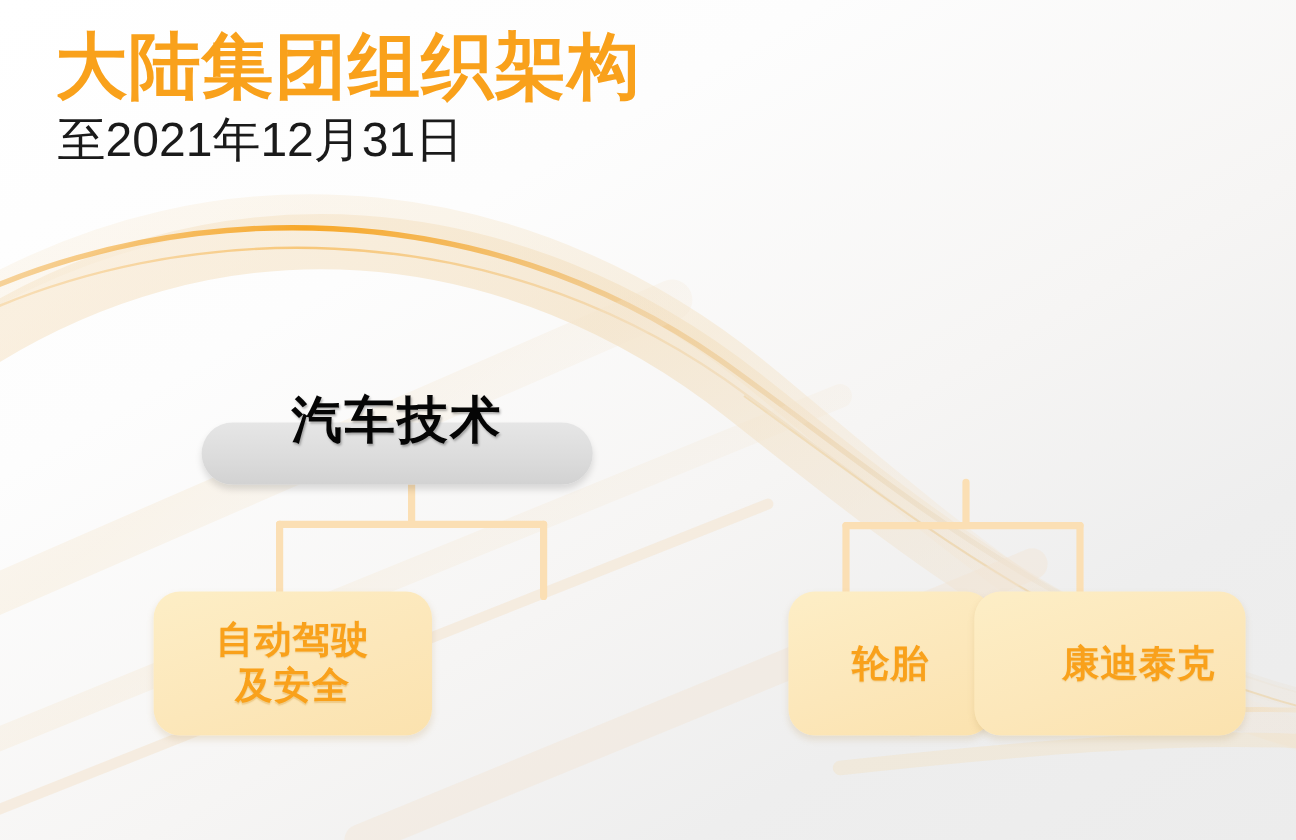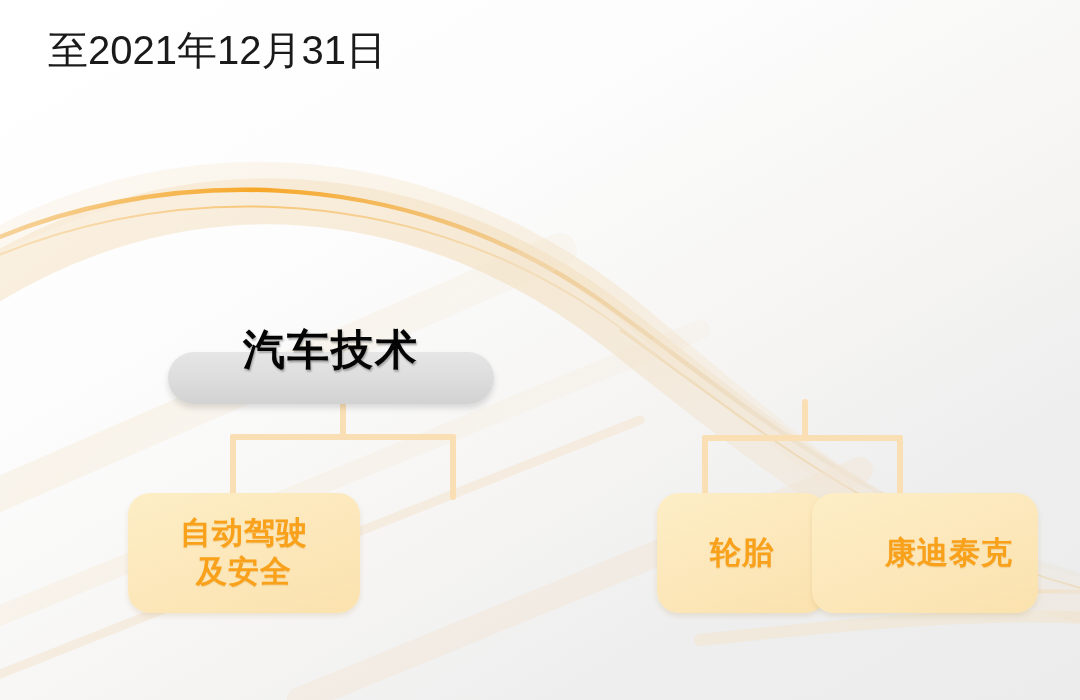--- a/index.html
+++ b/index.html
@@ -157,20 +157,21 @@
     <path d="M -60 520 L 560 250" stroke="url(#bandGrad2)" stroke-width="34" stroke-linecap="round" opacity="0.5" fill="none"></path>
     <path d="M -60 640 L 700 330" stroke="url(#bandGrad2)" stroke-width="20" stroke-linecap="round" opacity="0.45" fill="none"></path>
     <path d="M -40 690 L 640 420" stroke="#f4e4cd" stroke-width="9" stroke-linecap="round" opacity="0.55" fill="none"></path>
     <path d="M 300 700 L 860 470" stroke="#f2e4d1" stroke-width="26" stroke-linecap="round" opacity="0.40" fill="none"></path>
 
     <path d="M 760 612 C 880 600 990 588 1090 592" fill="none" stroke="url(#thinGrad)" stroke-width="4" stroke-linecap="round" opacity="0.75"></path>
     <path d="M 700 640 C 850 624 980 612 1090 618" fill="none" stroke="#f3e0c0" stroke-width="12" stroke-linecap="round" opacity="0.4"></path>
   </svg>
 
   <div class="title-block">
+    <h1 class="main-title">大陆集团组织架构</h1>
     <div class="sub-title">至2021年12月31日</div>
   </div>
 
   <div class="chart-layer">
 
     <svg class="connector-svg" viewBox="0 0 1080 700" aria-hidden="true">
       <g fill="none" stroke="#FBDFB4" stroke-width="6" stroke-linecap="round" stroke-linejoin="round">
 
         <path d="M 343 400 L 343 437"></path>
         <path d="M 233 437 L 453 437"></path>

